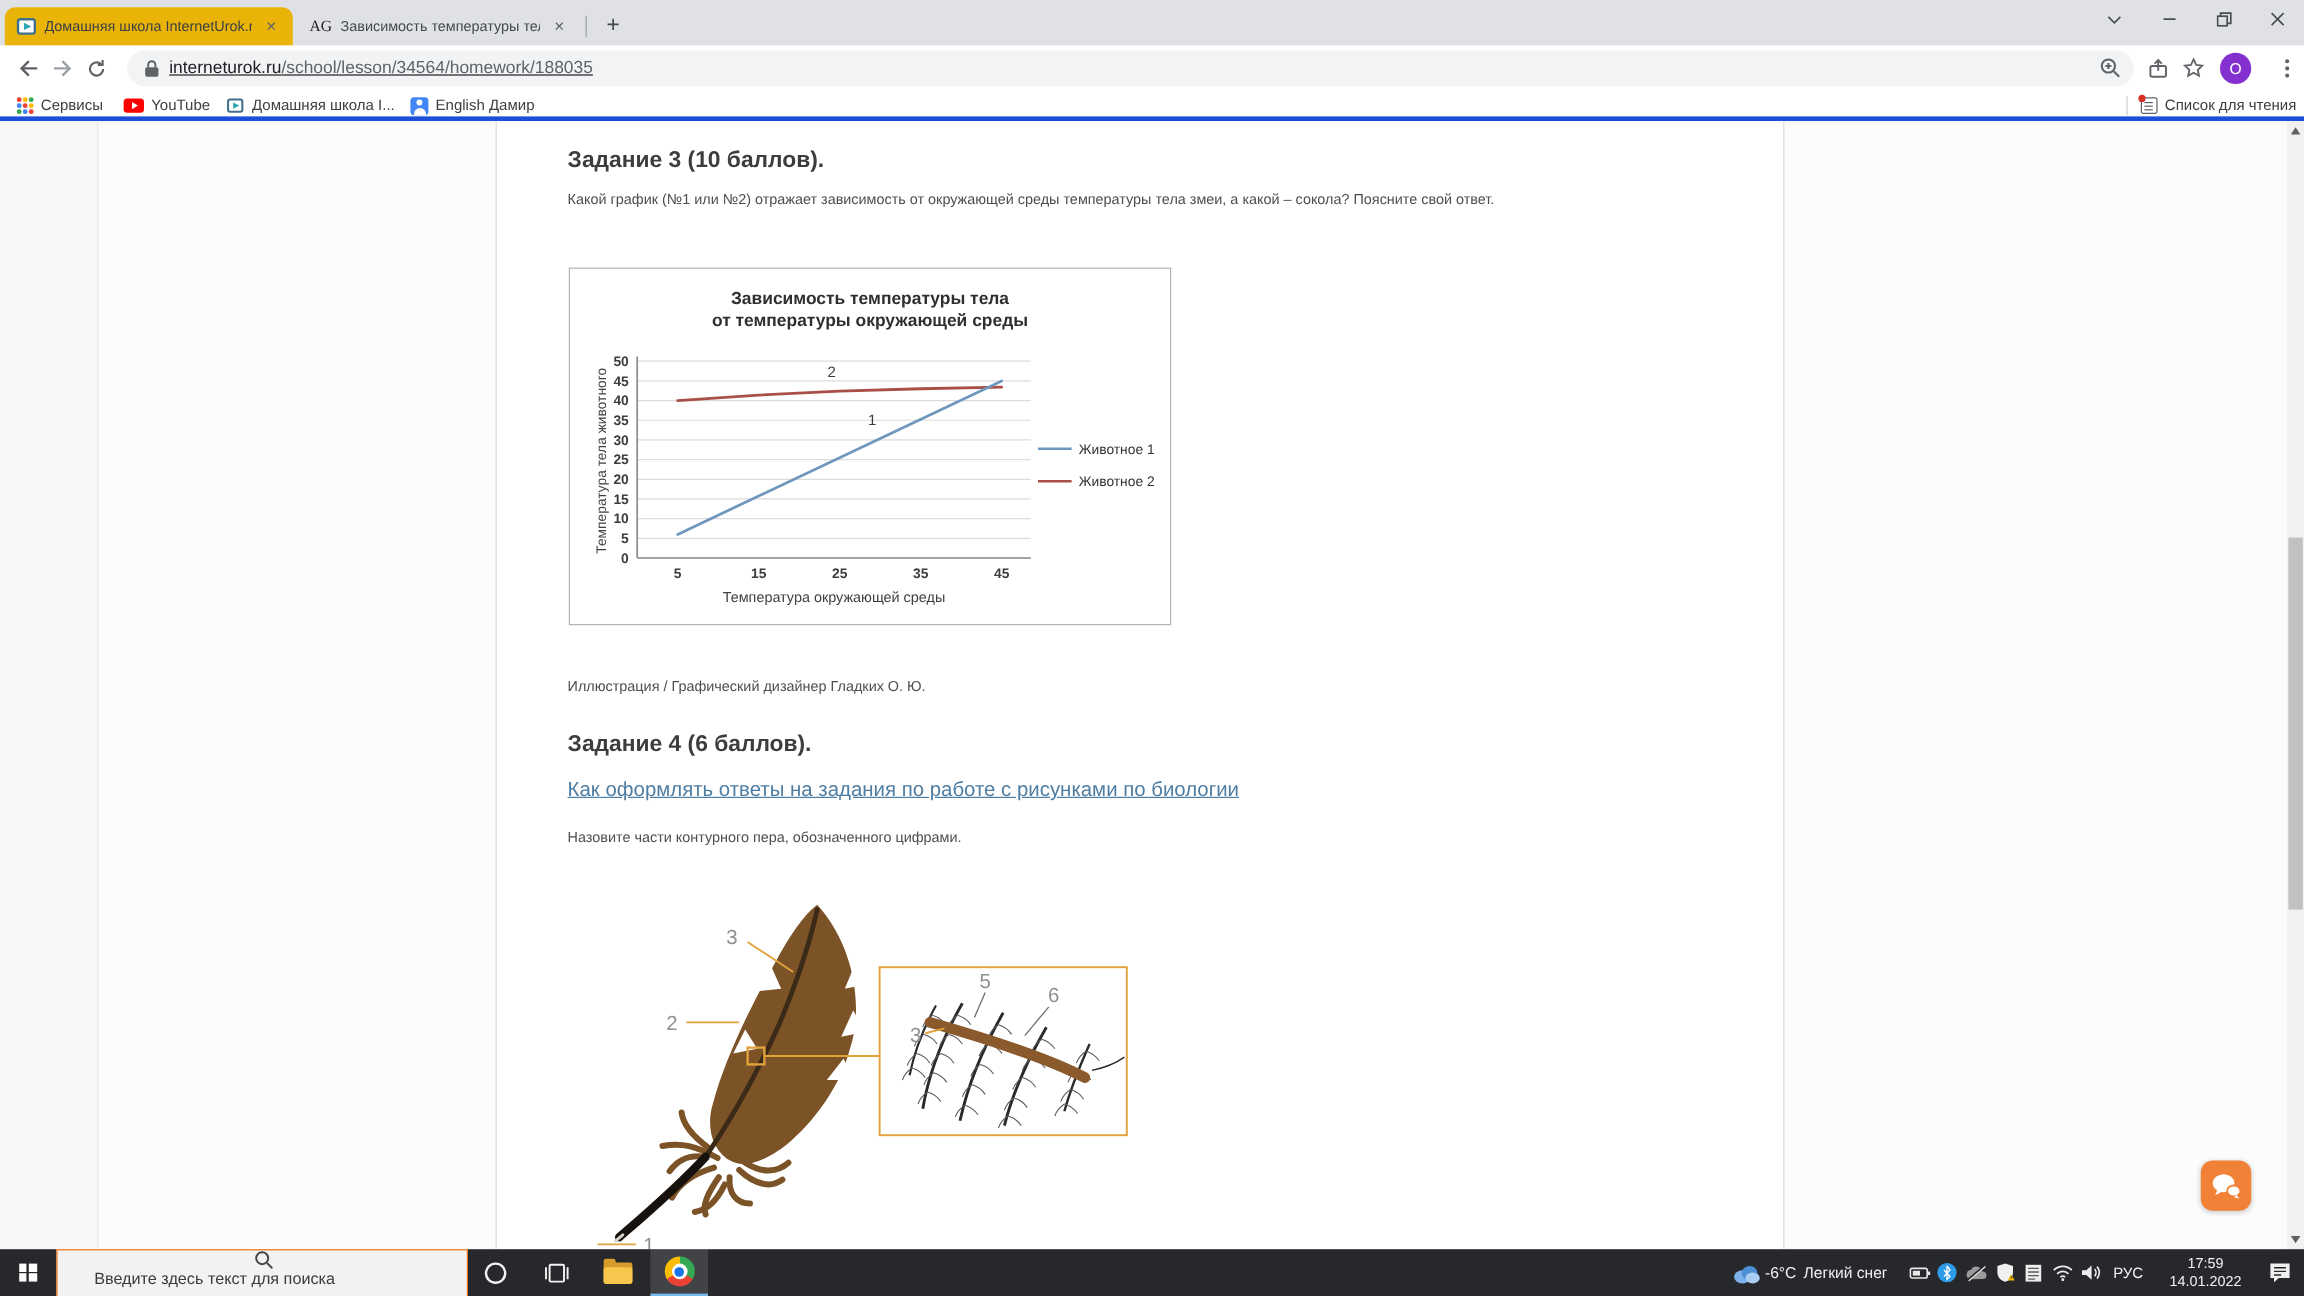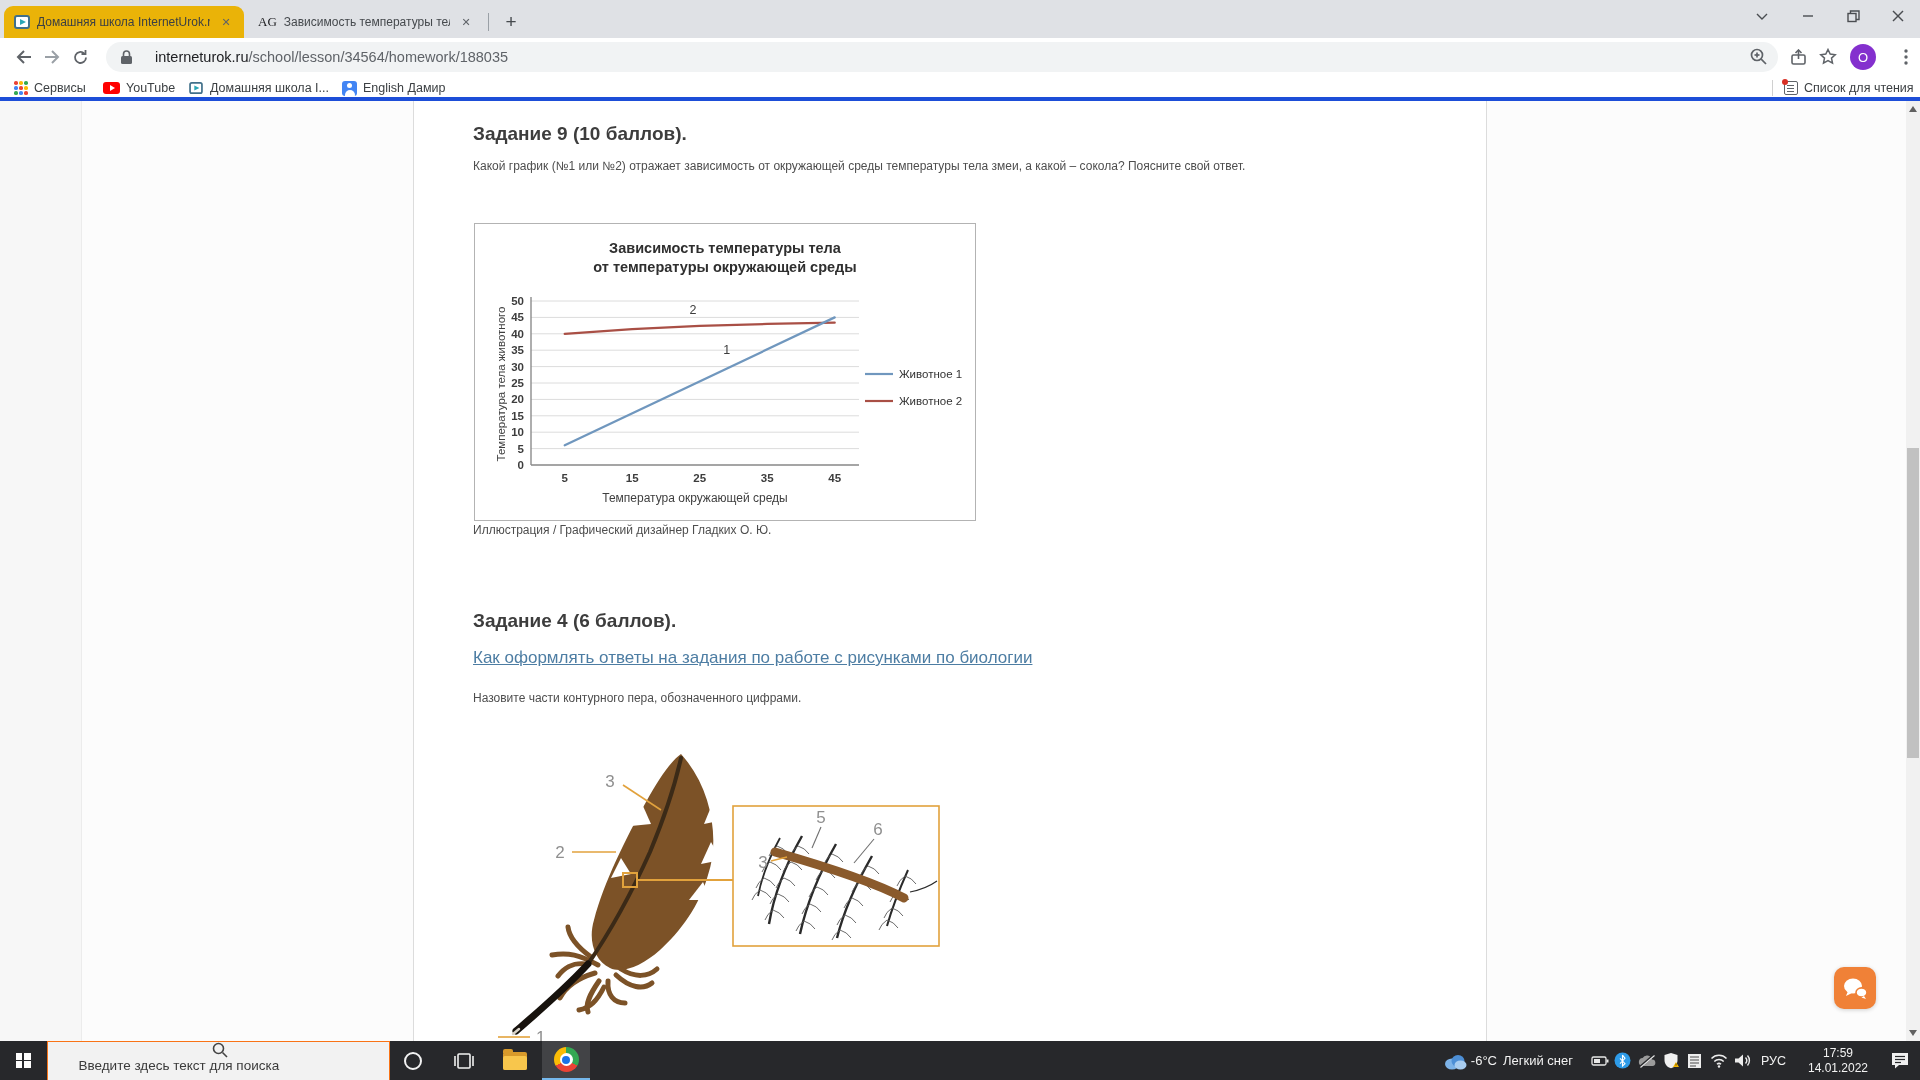--- a/index.html
+++ b/index.html
@@ -23,21 +23,21 @@
   .newtab { position:absolute; left:498px; top:9px; width:26px; height:26px; color:#45494d;
             font-size:19px; display:flex; align-items:center; justify-content:center; }
   .tabdiv { position:absolute; left:488px; top:13px; width:1px; height:18px; background:#9aa0a6; }
   .winbtn { position:absolute; top:0; width:44px; height:32px; display:flex; align-items:center; justify-content:center; }
   .winbtn svg { stroke:#4a4d51; stroke-width:1.4; fill:none; }
 
   #toolbar { position:absolute; top:38px; left:0; width:1920px; height:38px; background:#fff; }
   .navbtn { position:absolute; top:3px; width:32px; height:32px; display:flex; align-items:center; justify-content:center; }
   #omnibox { position:absolute; left:106px; top:4px; width:1672px; height:30px; background:#f1f3f4;
              border-radius:15px; display:flex; align-items:center; }
-  #urltext { font-size:14.5px; color:#202124; margin-left:22px; }
+  #urltext { font-size:14.5px; color:#202124; margin-left:8px;text-decoration:underline; }
   #urltext .path { color:#5f6368; }
   .bar-ico { position:absolute; top:3px; width:32px; height:32px; display:flex; align-items:center; justify-content:center;}
   #avatar { position:absolute; left:1850px; top:6px; width:26px; height:26px; border-radius:50%;
             background:#8430ce; color:#fff; font-size:13px; display:flex; align-items:center; justify-content:center; }
 
   #bookmarks { position:absolute; top:76px; left:0; width:1920px; height:25px; background:#fff;
                border-bottom:4px solid #1d4ed8; font-size:12.5px; color:#3c4043; }
   .bm { position:absolute; top:0; height:24px; display:flex; align-items:center; gap:6px; }
   .yt-ico { width:17px; height:12px; background:#f00; border-radius:3px; position:relative; }
   .yt-ico::after { content:""; position:absolute; left:6.5px; top:3px; border-left:5px solid #fff;
@@ -228,21 +228,21 @@
           <span class="rl-dot"></span>
         </span>
       <span>Список для чтения</span>
     </div>
   </div>
 
   <div id="content">
     <div id="leftstrip"></div>
     <div id="maincol"></div>
 
-    <div class="h-task" style="left:473px; top:22px;">Задание 9 (10 баллов).</div>
+    <div class="h-task" style="left:473px; top:22px;">Задание 3 (10 баллов).</div>
     <div class="body-text" style="left:473px; top:52px; width:1005px;">Какой график (№1 или №2) отражает зависимость от окружающей среды температуры тела змеи, а какой – сокола? Поясните свой ответ.</div>
 
     <div id="figure">
       <svg id="chart-svg" width="500" height="296" viewBox="0 0 500 296">
           <line x1="56" y1="241" x2="384" y2="241" stroke="#dcdcdc" stroke-width="1"></line>
           <line x1="56" y1="224.6" x2="384" y2="224.6" stroke="#dcdcdc" stroke-width="1"></line>
           <line x1="56" y1="208.2" x2="384" y2="208.2" stroke="#dcdcdc" stroke-width="1"></line>
           <line x1="56" y1="191.8" x2="384" y2="191.8" stroke="#dcdcdc" stroke-width="1"></line>
           <line x1="56" y1="175.4" x2="384" y2="175.4" stroke="#dcdcdc" stroke-width="1"></line>
           <line x1="56" y1="159" x2="384" y2="159" stroke="#dcdcdc" stroke-width="1"></line>
@@ -277,21 +277,21 @@
           <text x="250" y="48" text-anchor="middle" font-size="14.5" font-weight="700" fill="#2f2f2f">от температуры окружающей среды</text>
           <text x="220" y="278" text-anchor="middle" font-size="12" fill="#3f3f3f">Температура окружающей среды</text>
           <text x="-160" y="30" font-size="11.5" fill="#3f3f3f" transform="rotate(-90)" text-anchor="middle">Температура тела животного</text>
           <line x1="390" y1="150" x2="418" y2="150" stroke="#7097be" stroke-width="2.2"></line>
           <text x="424" y="154" font-size="11.5" fill="#333">Животное 1</text>
           <line x1="390" y1="177" x2="418" y2="177" stroke="#a94f45" stroke-width="2.2"></line>
           <text x="424" y="181" font-size="11.5" fill="#333">Животное 2</text>
         </svg>
     </div>
 
-    <div class="body-text" style="left:473px; top:416px;">Иллюстрация / Графический дизайнер Гладких О. Ю.</div>
+    <div class="body-text" style="left:473px; top:458px;">Иллюстрация / Графический дизайнер Гладких О. Ю.</div>
 
     <div class="h-task" style="left:473px; top:509px;">Задание 4 (6 баллов).</div>
     <a id="task-link" style="left:473px; top:547px;" href="#">Как оформлять ответы на задания по работе с рисунками по биологии</a>
     <div class="body-text" style="left:473px; top:584px;">Назовите части контурного пера, обозначенного цифрами.</div>
 
     <svg class="abs" style="left:480px; top:639px;" width="500" height="301" viewBox="0 0 500 301">
 
       <path d="M201 14 C232 48 240 100 228 135 C220 165 200 192 180 210 C162 226 142 234 130 228 C114 220 108 200 114 180 C124 142 146 98 166 62 C178 40 190 22 201 14 Z" fill="#7c5227"></path>
 
       <g fill="#ffffff">

